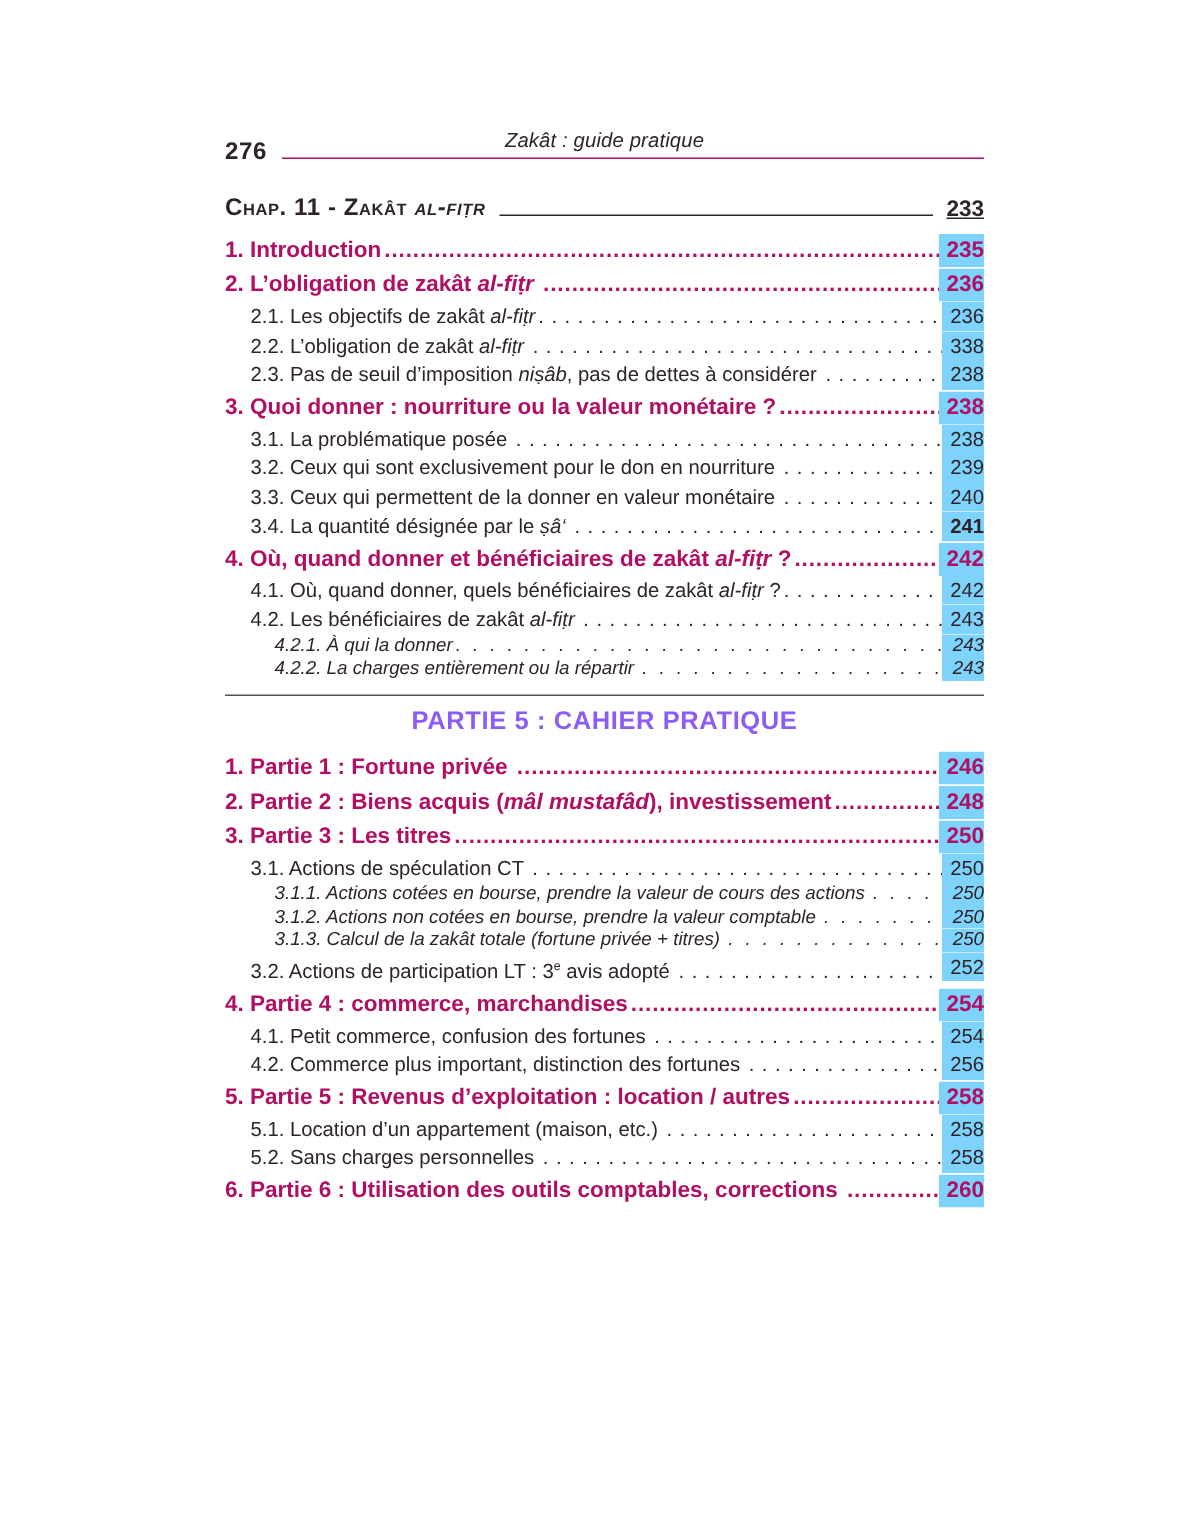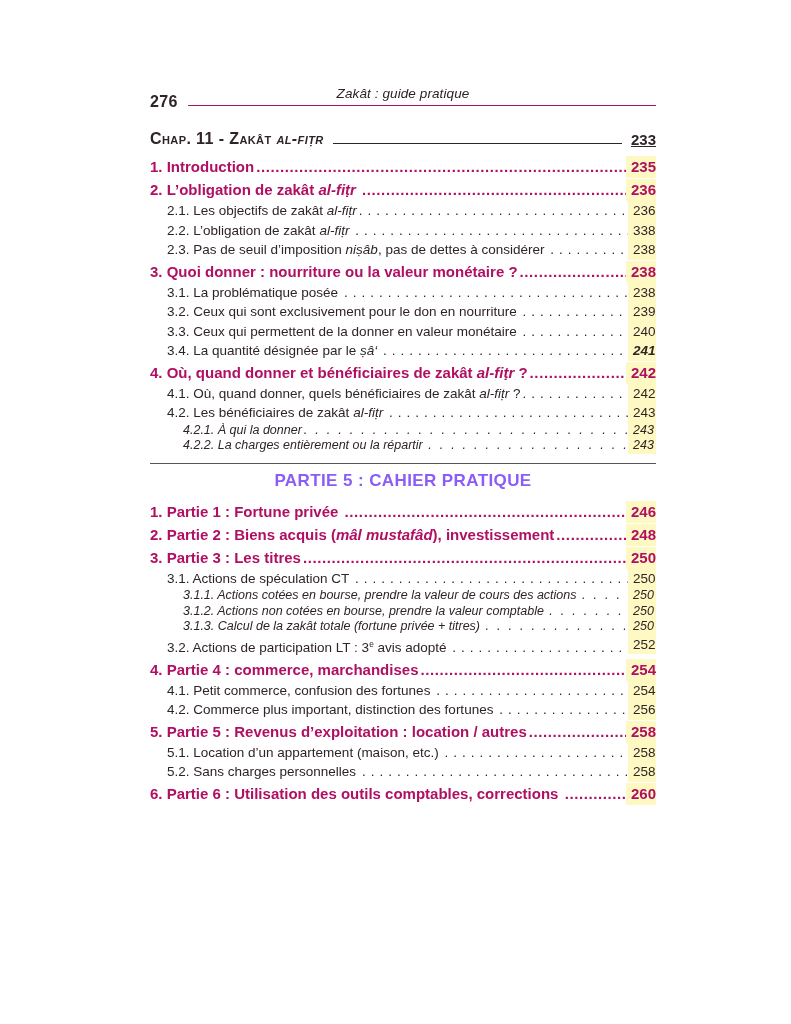--- a/index.html
+++ b/index.html
@@ -86,23 +86,23 @@
     white-space:nowrap;
     overflow:hidden;
   }
   .toc-row::after{content:"..................................................................................................................................................................";}
   .toc-title{margin-right:2px;}
   .toc-title .it{font-style:italic;}
   .toc-title sup{font-size:0.62em;}
   .toc-page{
     position:absolute;
     right:0;top:0;
-    background:#fef9c3;
+    background:#7dd3fc;
     padding-left:5px;
-    text-align:left;
+    text-align:right;
     min-width:28px;
   }
   .lvl1{
     font-size:15px;
     font-weight:700;
     line-height:22px;
     color:var(--accent);
     margin-top:1px;
   }
   .lvl1::after{letter-spacing:0.6px;}
@@ -115,21 +115,21 @@
   }
   .lvl2::after{letter-spacing:5px;}
   .lvl3{
     font-size:12.5px;
     font-style:italic;
     line-height:15.5px;
     color:var(--ink);
     padding-left:33px;
   }
   .lvl3::after{letter-spacing:8px;}
-  .pg-bold-italic{font-weight:700;font-style:italic;}
+  .pg-bold-italic{font-weight:700;}
 
   
   .divider{
     border:none;
     border-top:1.2px solid var(--divider);
     margin:9px 0 0 0;
   }
   .part-heading{
     margin-top:7px;
     text-align:center;

